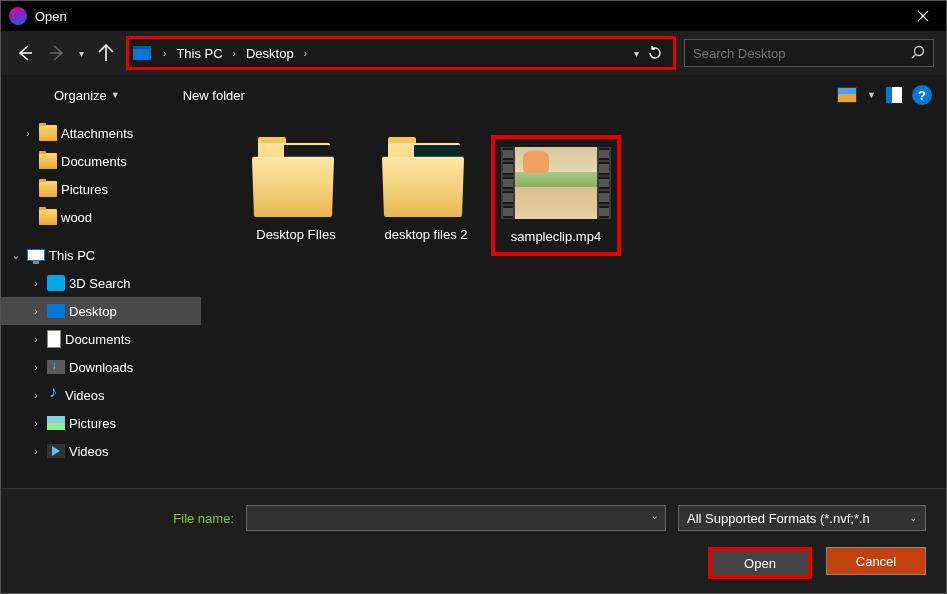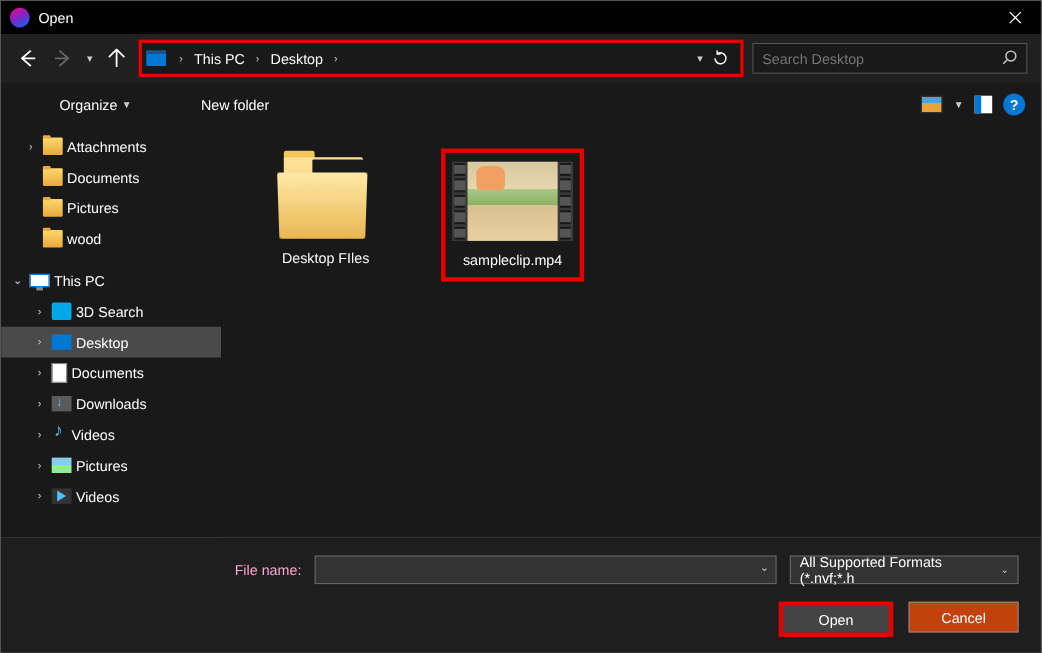--- a/index.html
+++ b/index.html
@@ -53,43 +53,43 @@
 .dl-ico { background:#5a5a5a; height:14px; position:relative; }
 .dl-ico::after { content:'↓'; position:absolute; left:4px; top:-2px; color:#4fc3f7; font-size:12px; }
 .music-ico { width:14px; position:relative; }
 .music-ico::after { content:'♪'; position:absolute; left:2px; top:-4px; color:#4fc3f7; font-size:16px; }
 .pic-ico { background:linear-gradient(to bottom,#87ceeb 50%,#90ee90 50%); height:14px; }
 .vid-ico { background:#333; height:14px; position:relative; }
 .vid-ico::after { content:''; position:absolute; left:5px; top:2px; border-left:8px solid #4fc3f7; border-top:5px solid transparent; border-bottom:5px solid transparent; }
 .indent1 { padding-left:28px; }
 .indent2 { padding-left:20px; }
 
-.main { flex:1; background:#191919; padding:20px 30px; display:flex; gap:40px; align-items:flex-start; }
+.main { flex:1; background:#191919; padding:20px 30px; display:flex; align-items:flex-start; }
 .file-card { width:130px; display:flex; flex-direction:column; align-items:center; cursor:pointer; padding:6px; }
 .file-card.highlighted { border:4px solid #e60000; padding:8px 2px; }
 .folder-thumb { width:84px; height:76px; position:relative; margin-bottom:10px; }
 .folder-back { position:absolute; left:4px; top:2px; width:72px; height:68px; background:linear-gradient(to bottom,#ffe199,#f4c65a); border-radius:2px; }
 .folder-tab { position:absolute; left:4px; top:-4px; width:28px; height:8px; background:#f4c65a; border-radius:2px 2px 0 0; }
 .folder-front { position:absolute; left:0; bottom:0; width:78px; height:58px; background:linear-gradient(to bottom,#ffe9a8,#e8b750); border-radius:2px; transform:perspective(200px) rotateX(-10deg); transform-origin:bottom; }
 .folder-content1 { position:absolute; left:30px; top:4px; width:46px; height:60px; background:#1a1a1a; border-radius:1px; }
 .folder-content2 { position:absolute; left:30px; top:4px; width:46px; height:60px; background:#0a2a2a; border-radius:1px; }
 .folder-content2::after { content:''; position:absolute; left:8px; top:18px; width:24px; height:20px; border:3px solid #2ecc71; border-radius:50% 50% 0 50%; transform:rotate(-20deg); }
 .file-label { font-size:13px; color:#fff; text-align:center; }
 .video-thumb { width:110px; height:72px; background:#222; position:relative; margin-bottom:10px; display:flex; }
 .film-edge { width:14px; background:#3a3a3a; display:flex; flex-direction:column; }
 .film-hole { flex:1; border-top:2px solid #191919; border-bottom:2px solid #191919; margin:1px 2px; background:#555; }
 .video-img { flex:1; background:linear-gradient(to bottom,#d8c8a0 0%,#e8d8b0 35%,#a8c888 35%,#8ab060 55%,#d8c090 55%,#e8d0a0 100%); position:relative; }
 .video-img::after { content:''; position:absolute; left:8px; top:4px; width:26px; height:22px; background:#f0a060; border-radius:30% 30% 20% 20%; }
 
 .footer { background:#1e1e1e; padding:16px 20px 14px; border-top:1px solid #333; }
 .fn-row { display:flex; align-items:center; gap:12px; margin-bottom:16px; justify-content:flex-end; }
-.fn-label { font-size:13px; color:#f9a8d4; }
+.fn-label { font-size:13px; color:#84cc16; }
 .fn-input { width:420px; height:26px; background:#333; border:1px solid #666; position:relative; }
 .fn-dd { position:absolute; right:6px; top:4px; color:#ccc; font-size:10px; cursor:pointer; }
-.ft-select { width:208px; height:26px; background:#333; border:1px solid #666; display:flex; align-items:center; padding:0 8px; font-size:13px; color:#fff; justify-content:space-between; cursor:pointer; }
+.ft-select { width:248px; height:26px; background:#333; border:1px solid #666; display:flex; align-items:center; padding:0 8px; font-size:13px; color:#fff; justify-content:space-between; cursor:pointer; }
 .btn-row { display:flex; justify-content:flex-end; gap:14px; }
 .btn { width:100px; height:28px; border:1px solid #888; background:#c2410c; color:#fff; font-size:13px; display:flex; align-items:center; justify-content:center; cursor:pointer; }
 .btn.primary { border:4px solid #e60000; background:#444; width:104px; height:32px; }
 </style>
 </head>
 <body>
 
 <div class="dialog">
 
   <div class="titlebar">
@@ -232,20 +232,29 @@
     <div class="main">
       <div class="file-card">
         <div class="folder-thumb">
           <div class="folder-tab"></div>
             <div class="folder-back"></div>
           <div class="folder-content1"></div>
             <div class="folder-front"></div>
         </div>
         <div class="file-label">Desktop FIles</div>
       </div>
+      <div class="file-card">
+        <div class="folder-thumb">
+          <div class="folder-tab"></div>
+            <div class="folder-back"></div>
+          <div class="folder-content2"></div>
+            <div class="folder-front"></div>
+        </div>
+        <div class="file-label">desktop files 2</div>
+      </div>
       <div class="file-card highlighted">
         <div class="video-thumb">
           <div class="film-edge">
               <div class="film-hole"></div>
               <div class="film-hole"></div>
               <div class="film-hole"></div>
               <div class="film-hole"></div>
               <div class="film-hole"></div>
             </div>
           <div class="video-img"></div>

